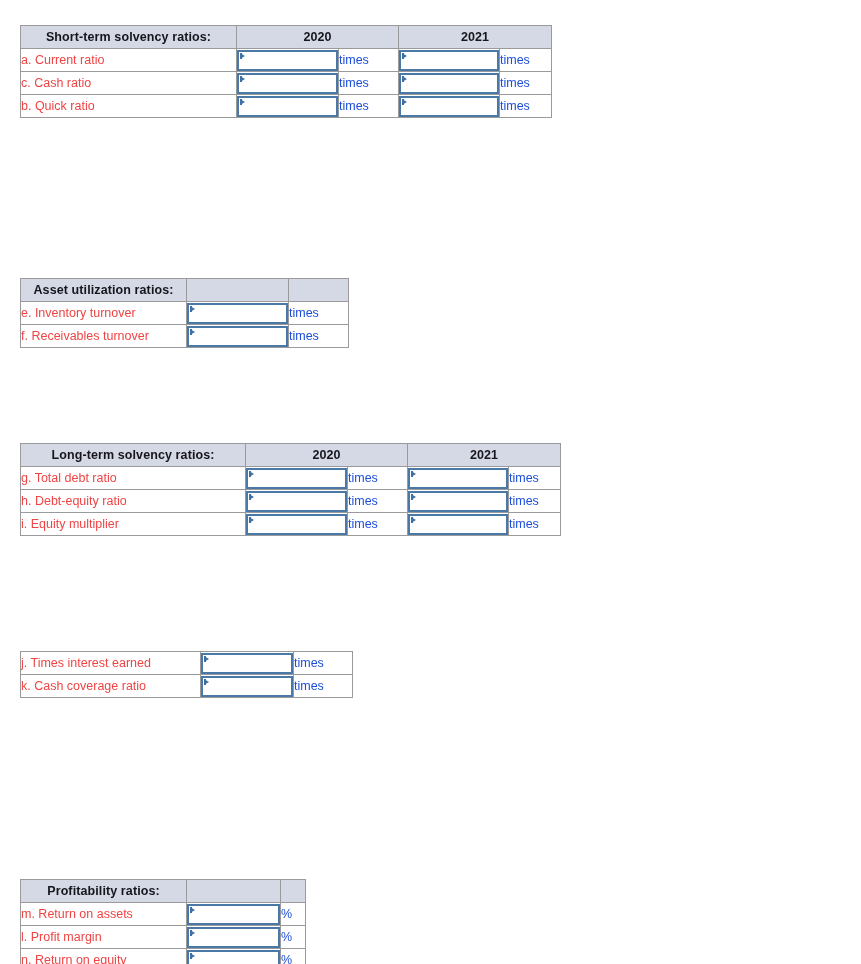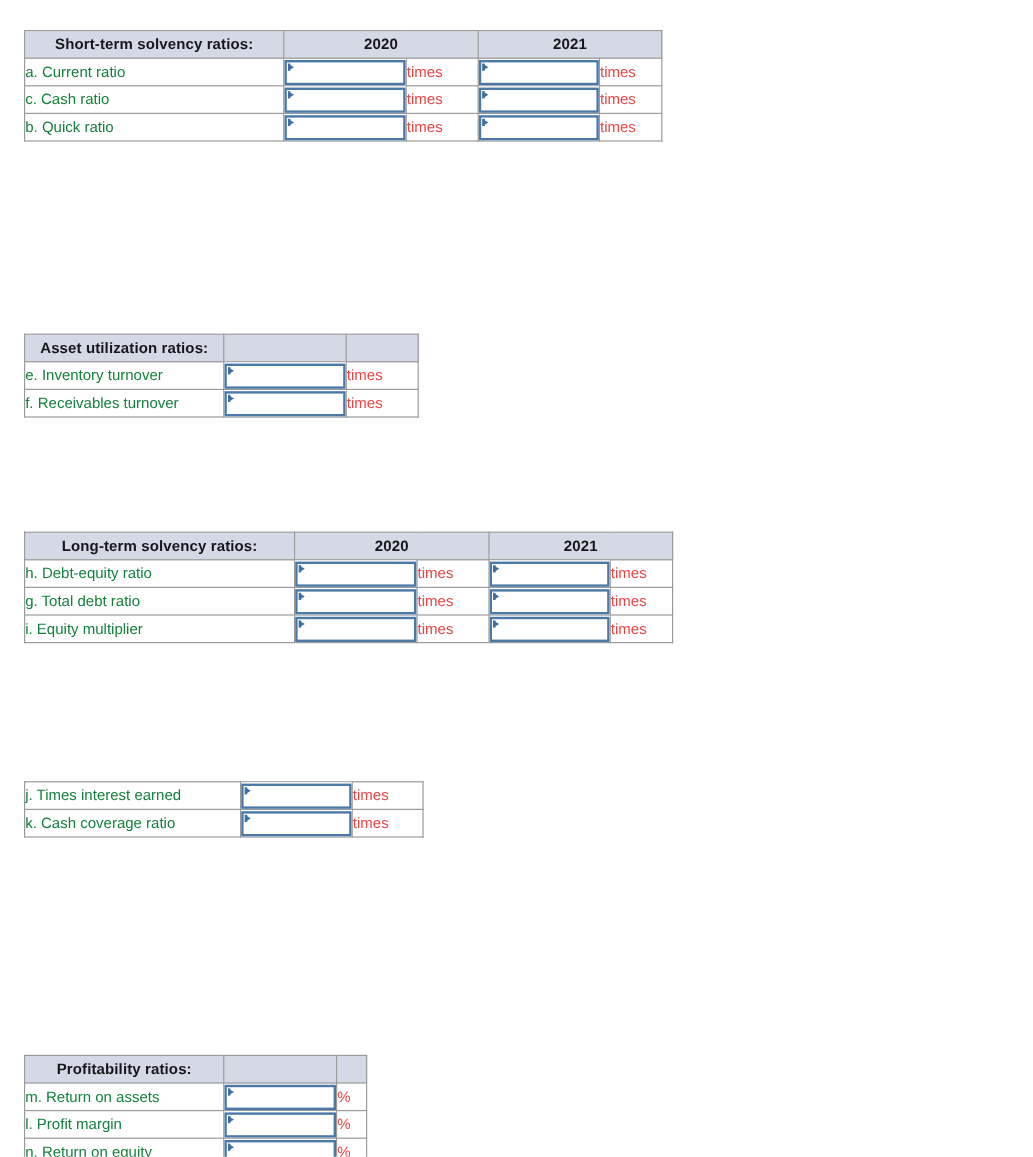--- a/index.html
+++ b/index.html
@@ -55,31 +55,31 @@
   .hdr td.blank {
     background: #d5d9e5;
   }
 
   
   .label-cell {
     height: 22px;
     font-size: 12.5px;
     text-align: left;
     padding-left: 5px;
-    color: #15803d;
+    color: #ef4444;
     white-space: nowrap;
   }
 
   
   .unit-cell {
     height: 22px;
     font-size: 12.5px;
     text-align: left;
     padding-left: 4px;
-    color: #ef4444;
+    color: #1d4ed8;
     white-space: nowrap;
   }
 
   
   .input-cell {
     height: 22px;
     padding: 0;
     position: relative;
     border-left: 1px solid #9a9a9a;
     border-right: 1px solid #9a9a9a;
@@ -255,39 +255,39 @@
         <col style="width:52px">
     </colgroup>
     <tbody>
       <tr class="hdr">
         <td>Long-term solvency ratios:</td>
         <td colspan="2">2020</td>
         <td colspan="2">2021</td>
       </tr>
 
       <tr>
+        <td class="label-cell">g. Total debt ratio</td>
+        <td class="input-cell">
+          <div class="answer-wrap">
+            <span class="flag-icon"></span>
+            <input class="answer-box" type="text" value="" style="">
+          </div>
+        </td>
+        <td class="unit-cell">times</td>
+        <td class="input-cell">
+          <div class="answer-wrap">
+            <span class="flag-icon"></span>
+            <input class="answer-box" type="text" value="" style="">
+          </div>
+        </td>
+        <td class="unit-cell">times</td>
+      </tr>
+
+      <tr>
         <td class="label-cell">h. Debt-equity ratio</td>
-        <td class="input-cell">
-          <div class="answer-wrap">
-            <span class="flag-icon"></span>
-            <input class="answer-box" type="text" value="" style="">
-          </div>
-        </td>
-        <td class="unit-cell">times</td>
-        <td class="input-cell">
-          <div class="answer-wrap">
-            <span class="flag-icon"></span>
-            <input class="answer-box" type="text" value="" style="">
-          </div>
-        </td>
-        <td class="unit-cell">times</td>
-      </tr>
-
-      <tr>
-        <td class="label-cell">g. Total debt ratio</td>
         <td class="input-cell">
           <div class="answer-wrap">
             <span class="flag-icon"></span>
             <input class="answer-box" type="text" value="" style="">
           </div>
         </td>
         <td class="unit-cell">times</td>
         <td class="input-cell">
           <div class="answer-wrap">
             <span class="flag-icon"></span>

